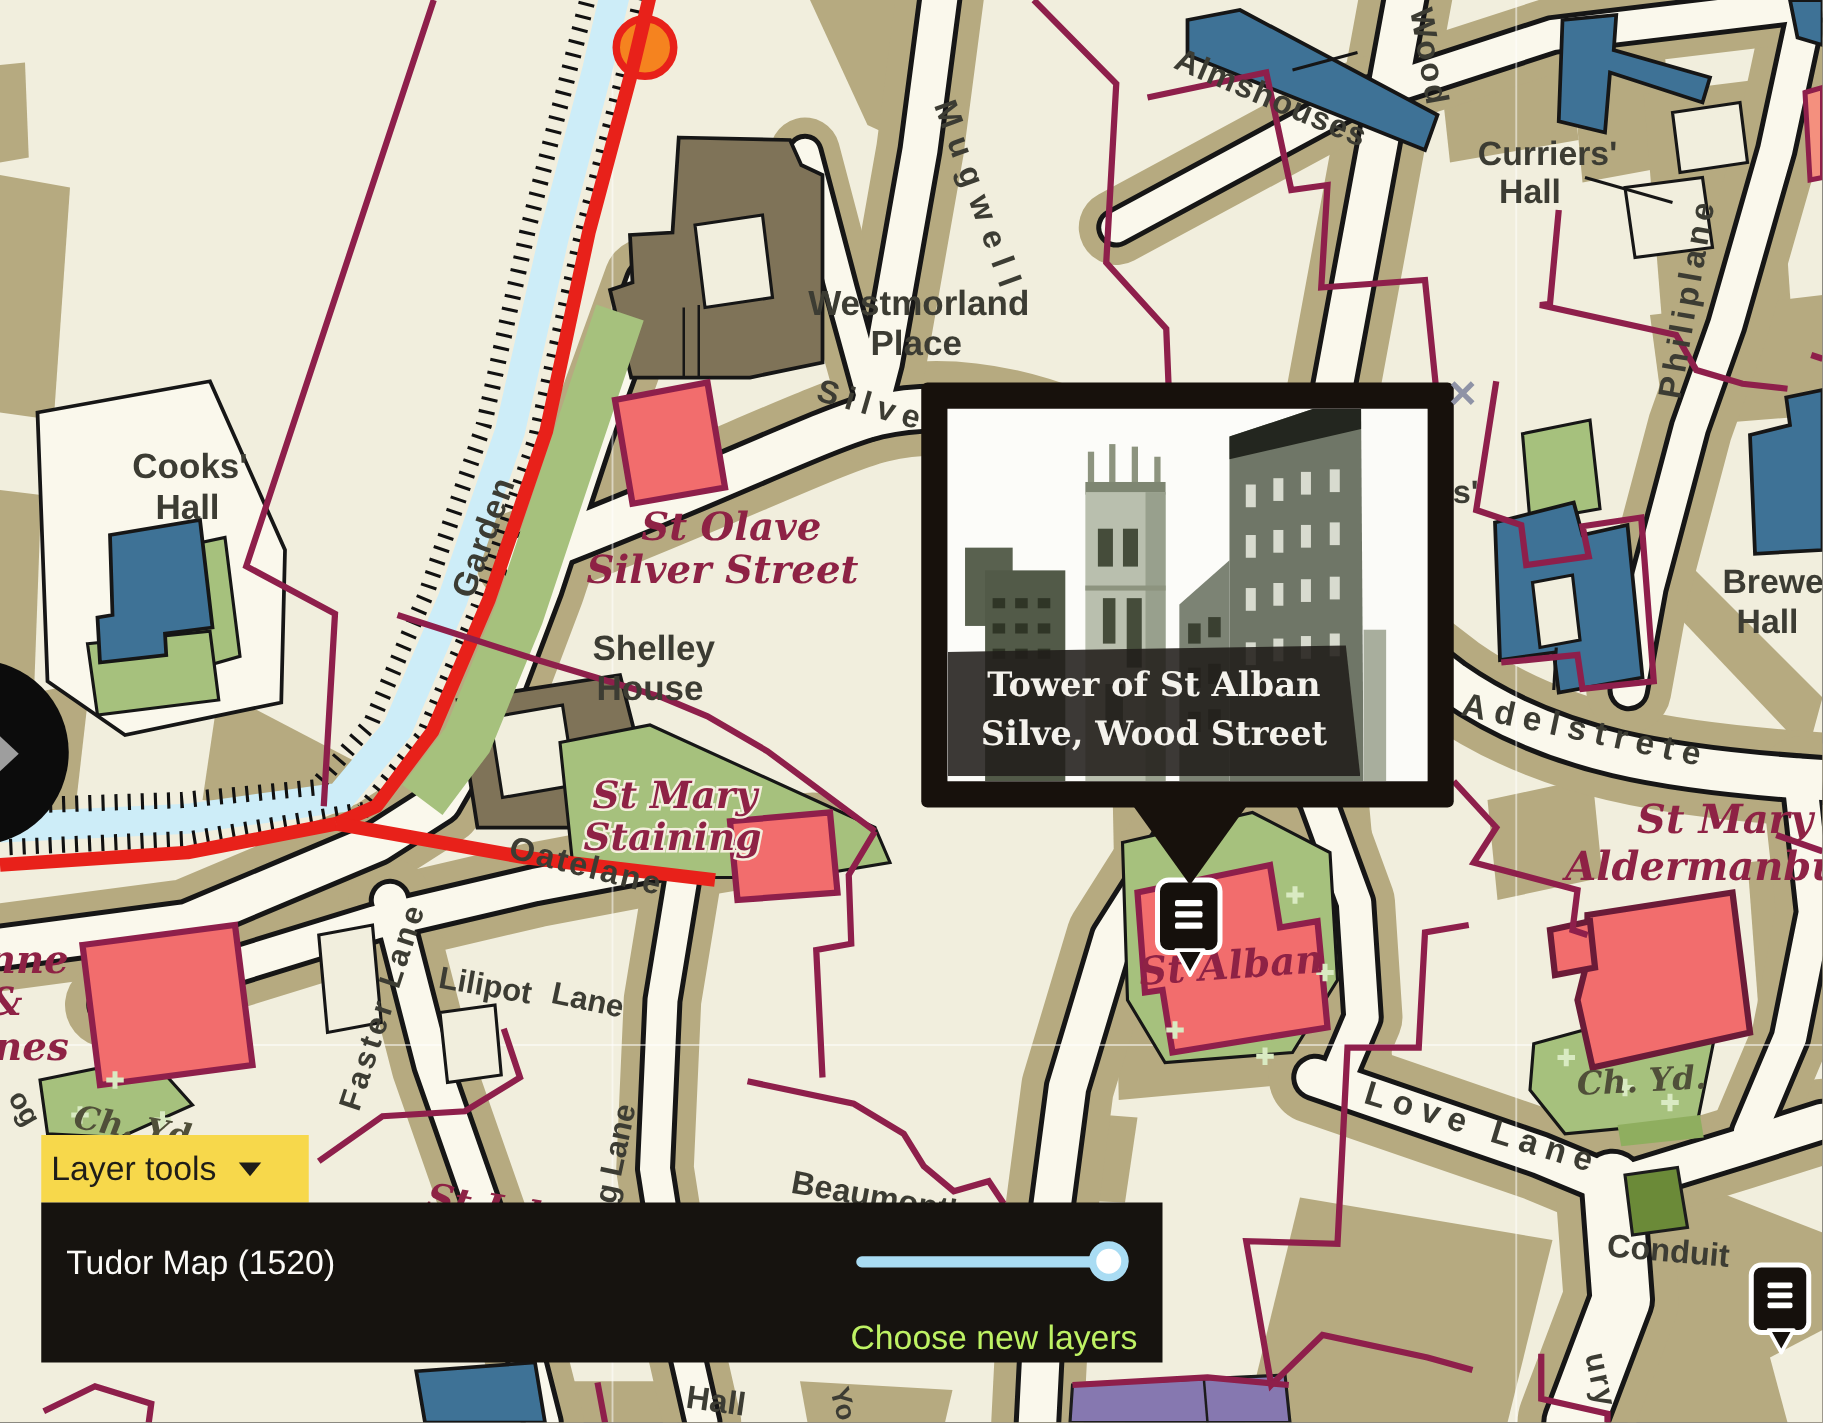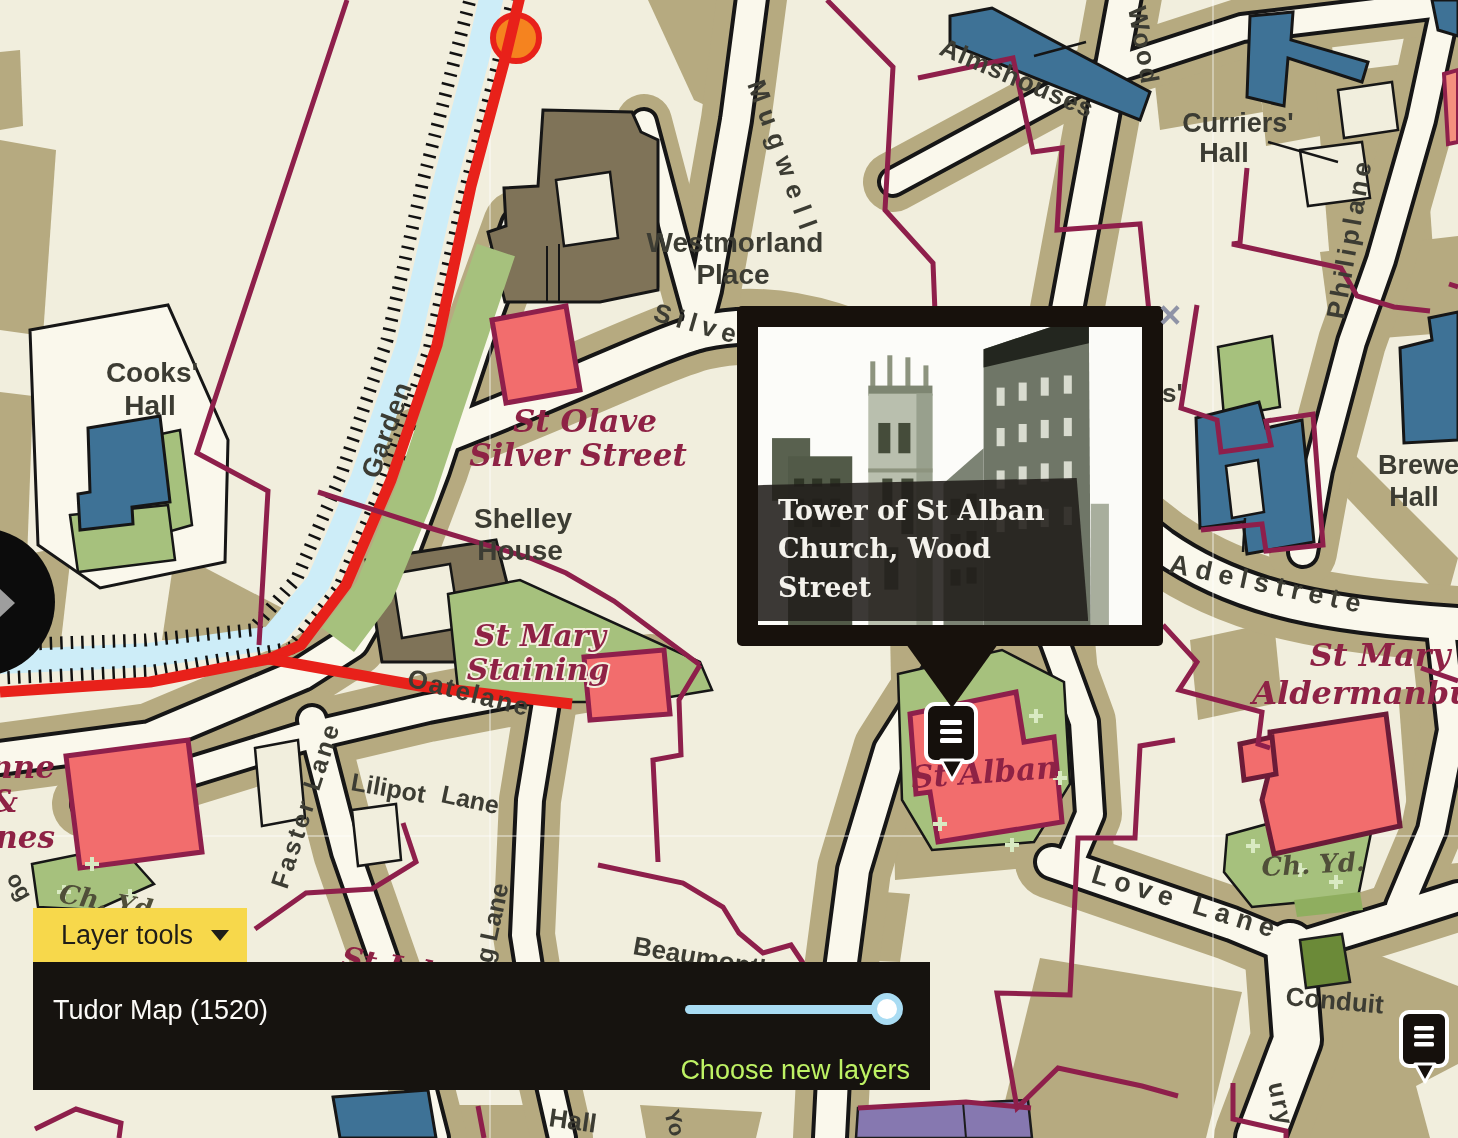--- a/index.html
+++ b/index.html
@@ -15,39 +15,39 @@
   .chyd{fill:#504f39;font-family:"DejaVu Serif","Liberation Serif",serif;
         font-style:italic;font-weight:bold;}
 
   
   .side-toggle{position:absolute;left:-93px;top:528px;width:148px;height:148px;
       border-radius:50%;background:#0c0c0c;z-index:5;cursor:pointer;}
   .side-toggle svg{position:absolute;right:36px;top:60px;}
 
   
   .popup{position:absolute;left:737px;top:306px;width:426px;height:340px;
-      background:#17110c;border-radius:5px;z-index:10;box-sizing:border-box;padding:21px;}
+      background:#17110c;border-radius:5px;z-index:10;box-sizing:border-box;padding:21px;text-align:center;}
   .popup-img{position:relative;width:100%;height:100%;background:#fcfcf9;overflow:hidden;}
   .popup-img svg{width:100%;height:100%;}
   .popup-caption{position:absolute;left:0;bottom:4px;width:86%;
       background:rgba(33,30,26,0.88);color:#f4f2ec;
       font-family:"DejaVu Serif","Liberation Serif",serif;font-weight:600;
       font-size:27px;line-height:1.42;padding:14px 20px;box-sizing:border-box;
       clip-path:polygon(0 5%,96.5% 0,100% 100%,0 100%);}
   .popup-tail{position:absolute;left:169px;top:338px;width:0;height:0;
       border-left:46px solid transparent;border-right:46px solid transparent;
       border-top:64px solid #17110c;}
   .popup-close{position:absolute;left:1159px;top:296px;z-index:11;color:#8f93a6;
       font-size:38px;font-weight:bold;line-height:1;cursor:pointer;
       font-family:"Liberation Sans",sans-serif;}
 
   
   .layer-btn{position:absolute;left:33px;top:908px;width:214px;height:54px;z-index:12;
       background:#f7d84b;color:#1f1d18;font-size:27px;display:flex;align-items:center;
-      padding-left:28px;box-sizing:border-box;cursor:pointer;}
+      padding-left:8px;box-sizing:border-box;cursor:pointer;}
   .layer-btn .caret{width:0;height:0;border-left:9px solid transparent;
       border-right:9px solid transparent;border-top:11px solid #1f1d18;margin-left:18px;}
   .layer-panel{position:absolute;left:33px;top:962px;width:897px;height:128px;z-index:12;
       background:#16130f;color:#fbfaf7;}
   .layer-name{position:absolute;left:20px;top:33px;font-size:27px;}
   .slider-track{position:absolute;left:652px;top:43px;width:203px;height:9px;
       background:#a9dcf3;border-radius:5px;cursor:pointer;}
   .slider-handle{position:absolute;left:838px;top:31px;width:32px;height:32px;
       box-sizing:border-box;background:#ffffff;border:6px solid #a9dcf3;
       border-radius:50%;cursor:pointer;}
@@ -412,21 +412,21 @@
         <rect x="192" y="205" width="10" height="16"></rect>
             <rect x="208" y="202" width="10" height="16"></rect>
         <rect x="192" y="240" width="10" height="16"></rect>
             <rect x="208" y="238" width="10" height="16"></rect>
       </g>
       <rect x="332" y="0" width="51" height="295" fill="#fbfbf8"></rect>
       <rect x="332" y="175" width="18" height="120" fill="#a8ae9d"></rect>
     </svg>
     <div class="popup-caption">
       <div>Tower of St Alban</div>
-      <div>Church, Wood Street</div>
+      <div>Silve, Wood Street</div>
     </div>
   </div>
   <div class="popup-tail"></div>
 </div>
 <div class="popup-close">×</div>
 
 <div class="layer-btn">
   <span>Layer tools</span>
   <span class="caret"></span>
 </div>

